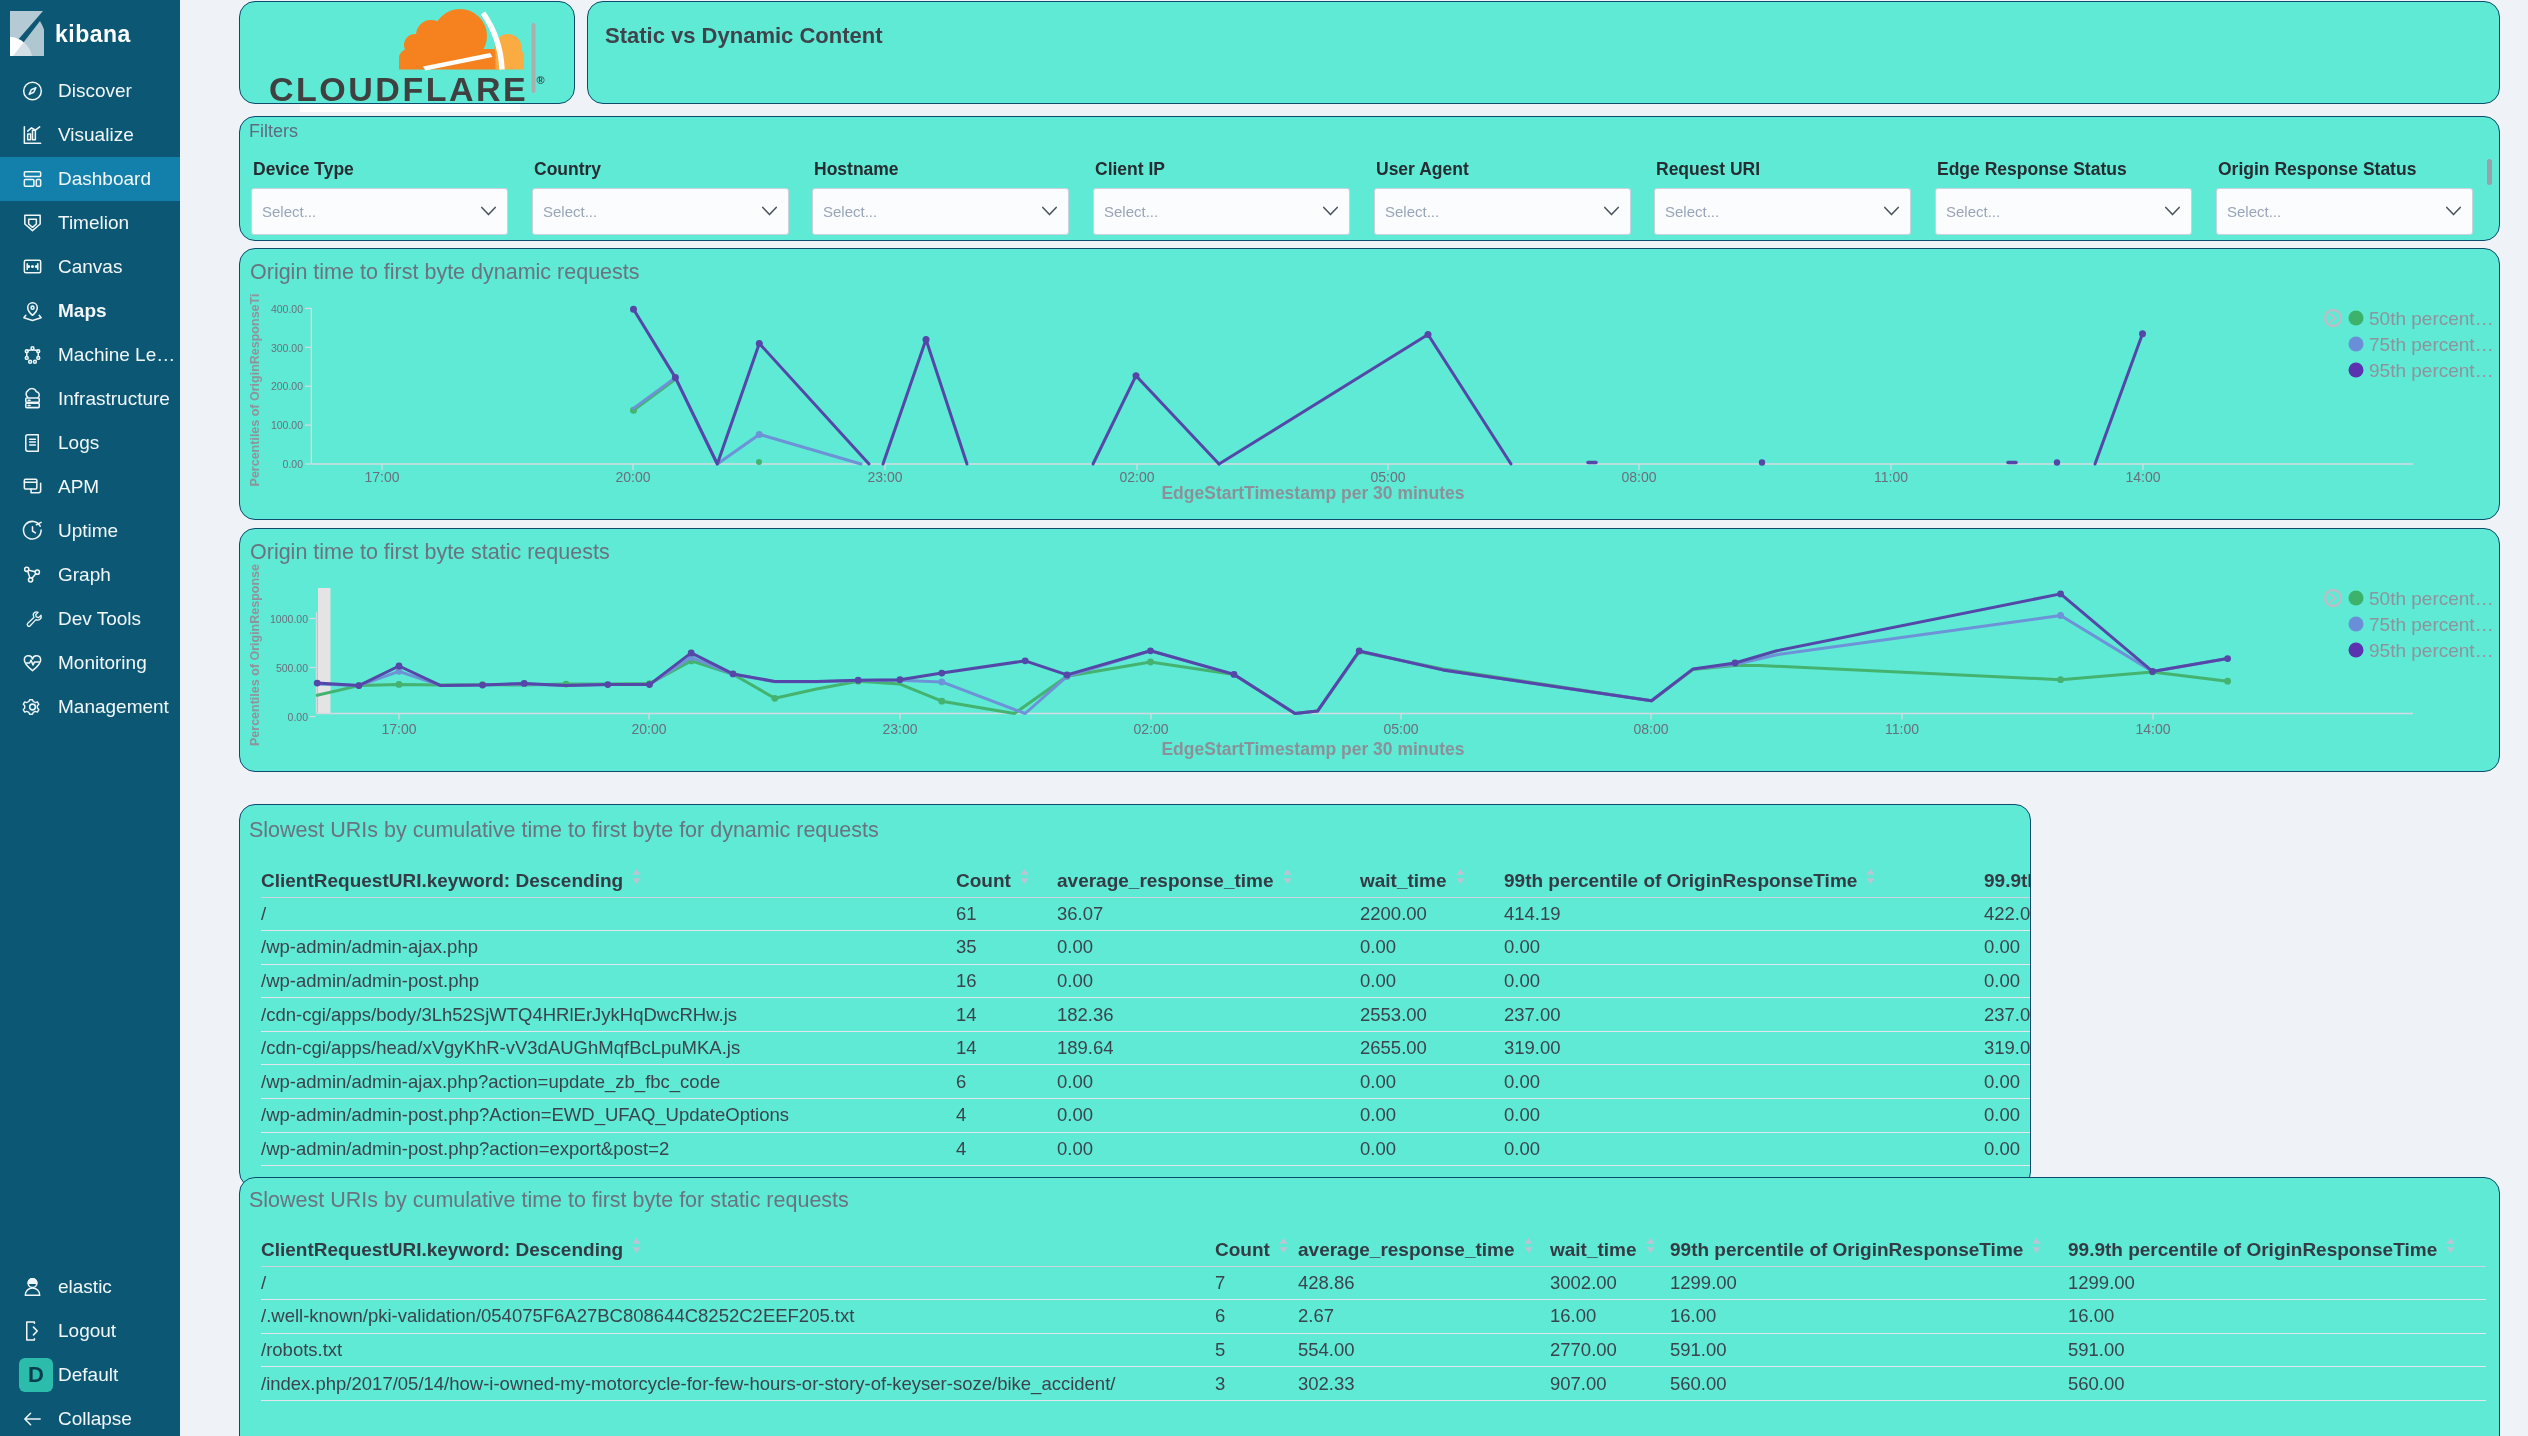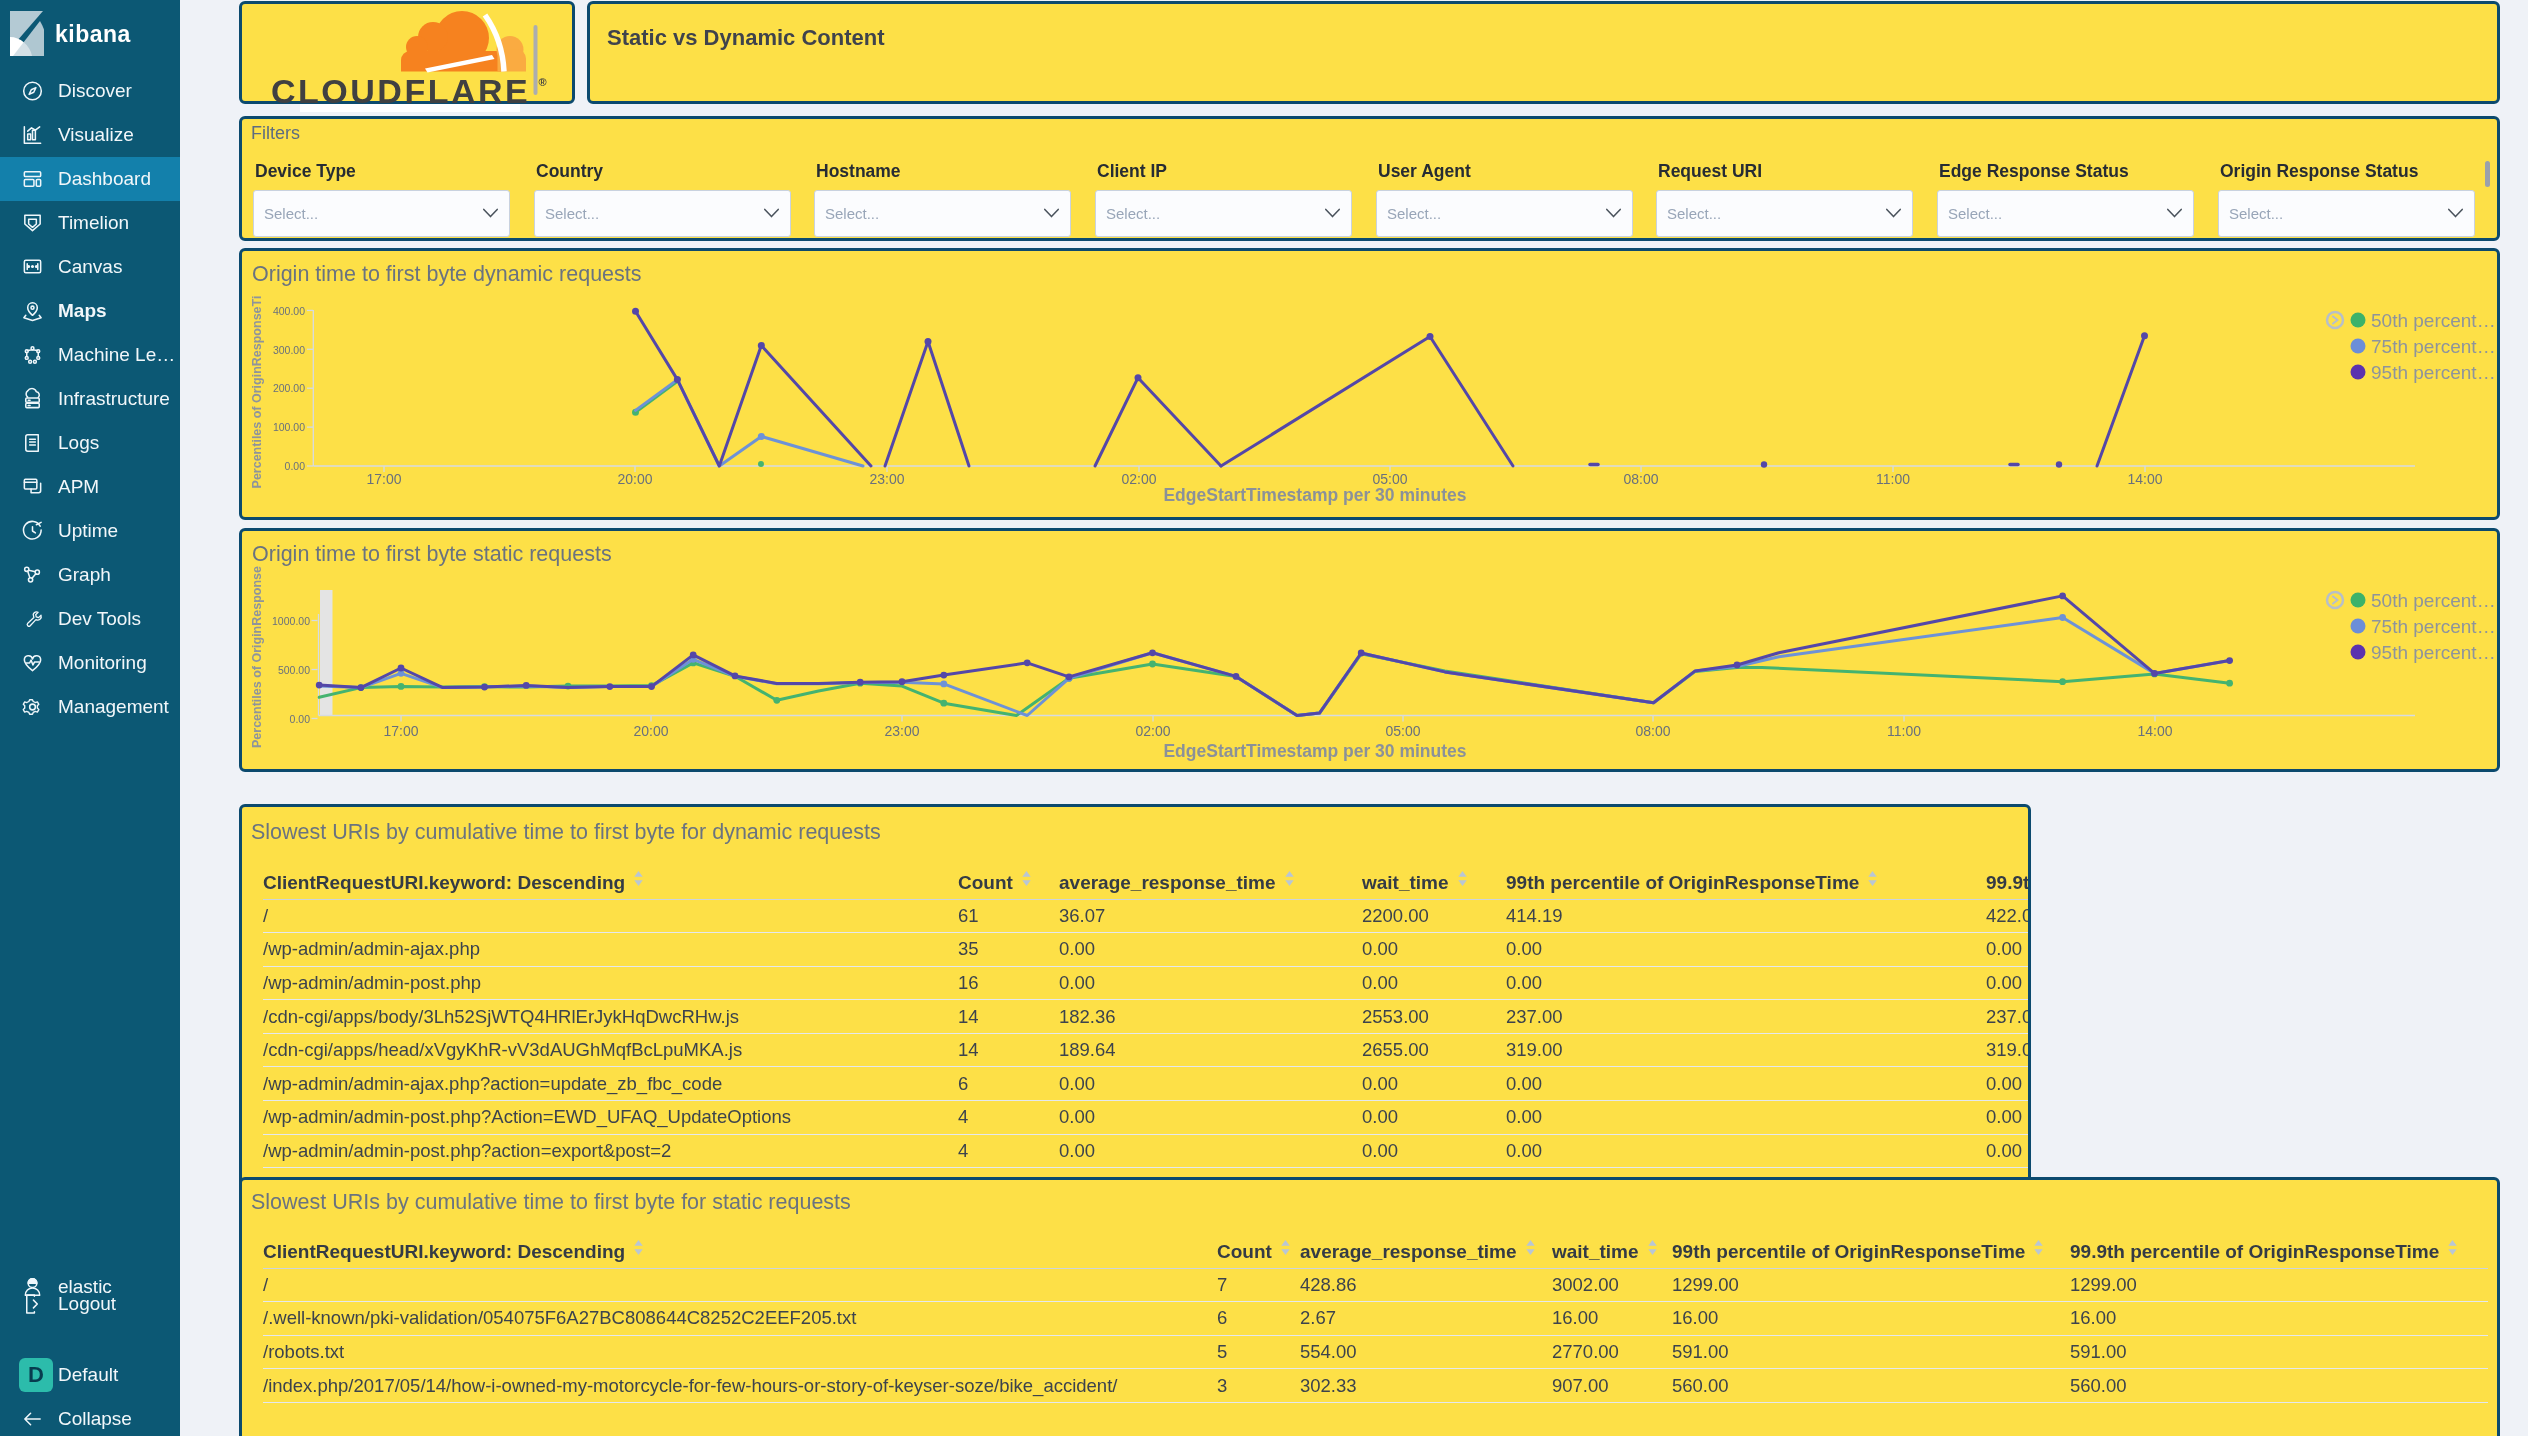--- a/index.html
+++ b/index.html
@@ -1,18 +1,18 @@
 <!DOCTYPE html>
 <html><head>
 <meta charset="utf-8">
 <style>
 * { margin:0; padding:0; box-sizing:border-box; }
 html,body { width:2528px; height:1436px; overflow:hidden; }
 body { font-family:"Liberation Sans", sans-serif; background:#eff2f7; position:relative; }
-.panel { position:absolute; background:#fde047; border:3px solid #0c4a6e; border-radius:6px; }
+.panel { position:absolute; background:#5eead4; border:1px solid #0c4a6e; border-radius:16px; }
 .ptitle { position:absolute; left:9px; top:13px; font-size:21.5px; color:#6a7380; }
 .sidebar { position:absolute; left:0; top:0; width:180px; height:1436px; background:#0c5874; }
 .nav-item { position:absolute; left:0; width:180px; height:44px; color:#f2f7fa;padding-left:44px; }
 .nav-item .lbl { position:absolute; left:58px; top:50%; transform:translateY(-50%); font-size:19px; }
 .nav-item svg { position:absolute; left:21px; top:50%; transform:translateY(-50%); }
 .nav-active { background:#1380ab; }
 .selwrap { position:absolute; top:70.5px; width:257px; height:47px; background:#fbfcfe; border:1px solid #c9d2df; border-radius:3px; }
 .selwrap .ph { position:absolute; left:10px; top:50%; transform:translateY(-50%); font-size:15px; color:#98a5b8; }
 .selwrap svg { position:absolute; right:10px; top:50%; transform:translateY(-50%); }
 .flabel { position:absolute; top:42px; font-size:17.5px; font-weight:bold; color:#272c33; }
@@ -156,21 +156,21 @@
       <span class="lbl">Management</span>
     </div>
 <div class="nav-item" style="top:1265px;">
       <svg width="23" height="23" viewBox="0 0 24 24" fill="none" stroke="#eef6fa" stroke-width="1.6" stroke-linecap="round" stroke-linejoin="round">
         <circle cx="12" cy="8" r="4.5"></circle>
         <path d="M12 3.5 a4.5 4.5 0 0 1 4.5 4.5 l-9 0 a4.5 4.5 0 0 1 4.5 -4.5" fill="#eef6fa"></path>
         <path d="M4.5 20.5 a7.5 7.5 0 0 1 15 0 Z"></path>
       </svg>
       <span class="lbl">elastic</span>
     </div>
-<div class="nav-item" style="top:1282px;text-align:center;">
+<div class="nav-item" style="top:1309px;text-align:center;">
       <svg width="23" height="23" viewBox="0 0 24 24" fill="none" stroke="#eef6fa" stroke-width="1.6" stroke-linecap="round" stroke-linejoin="round">
         <path d="M14 4 v-1.5 h-8 v19 h8 V20"></path>
         <path d="M13 8 l4 4 l-4 4"></path>
       </svg>
       <span class="lbl">Logout</span>
     </div>
 <div class="nav-item" style="top:1353px;">
       <div style="position:absolute;left:19px;top:5px;width:34px;height:34px;background:#2cbcab;border-radius:6px;text-align:center;line-height:34px;font-size:22px;font-weight:bold;color:#073c4e;">D</div>
       <span class="lbl">Default</span>
     </div>

